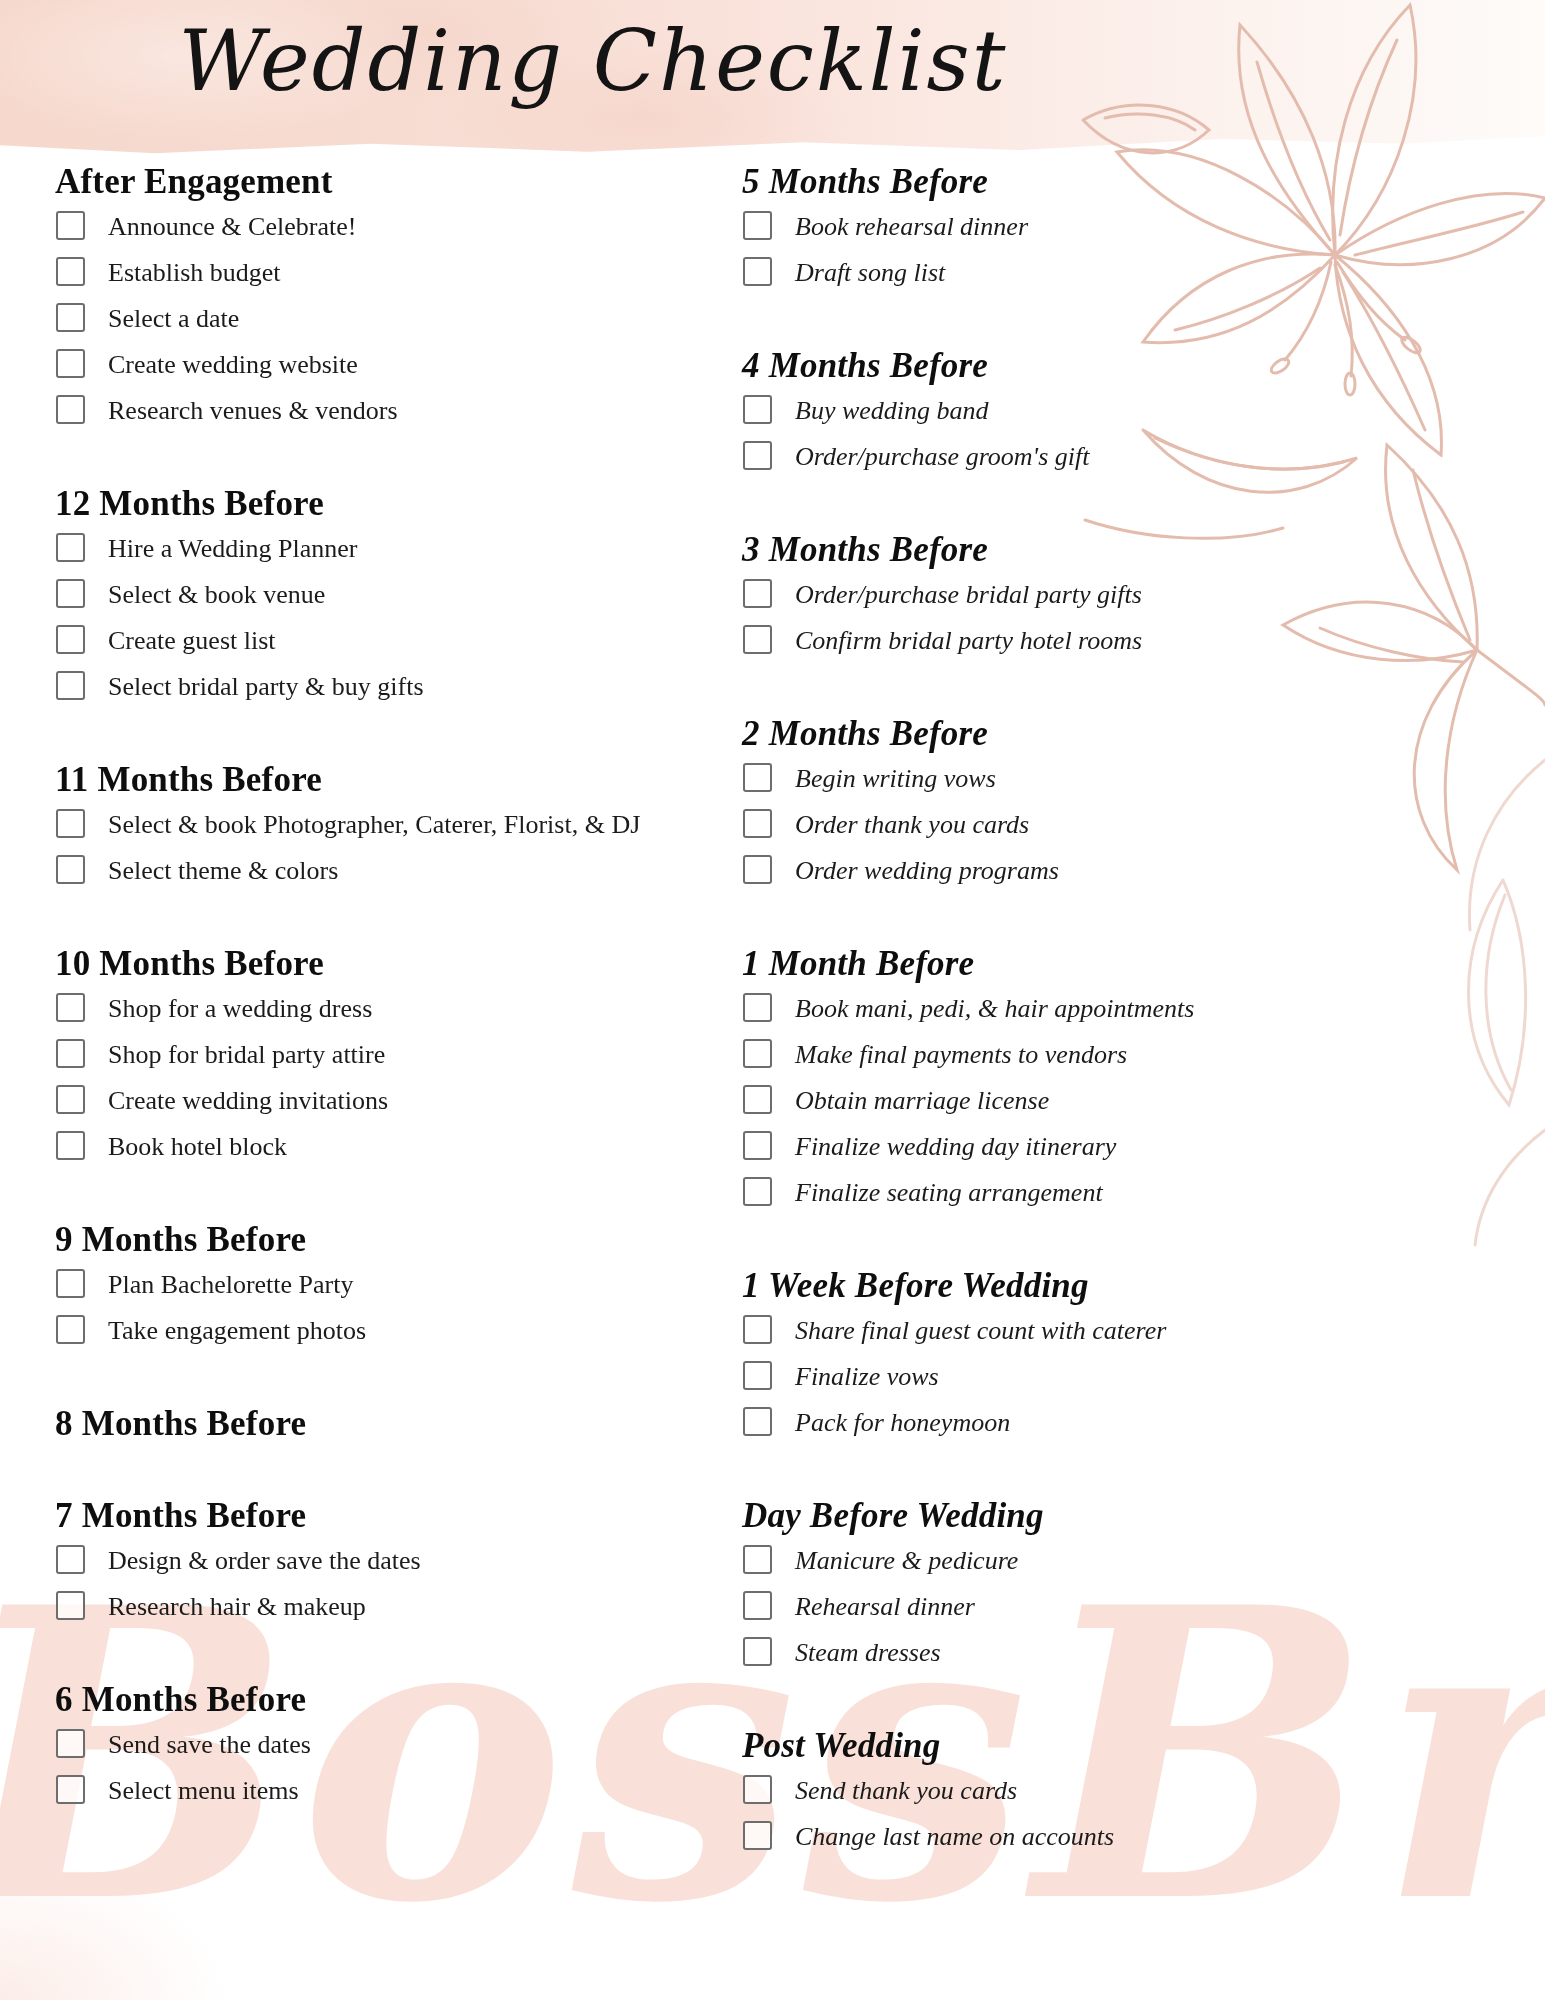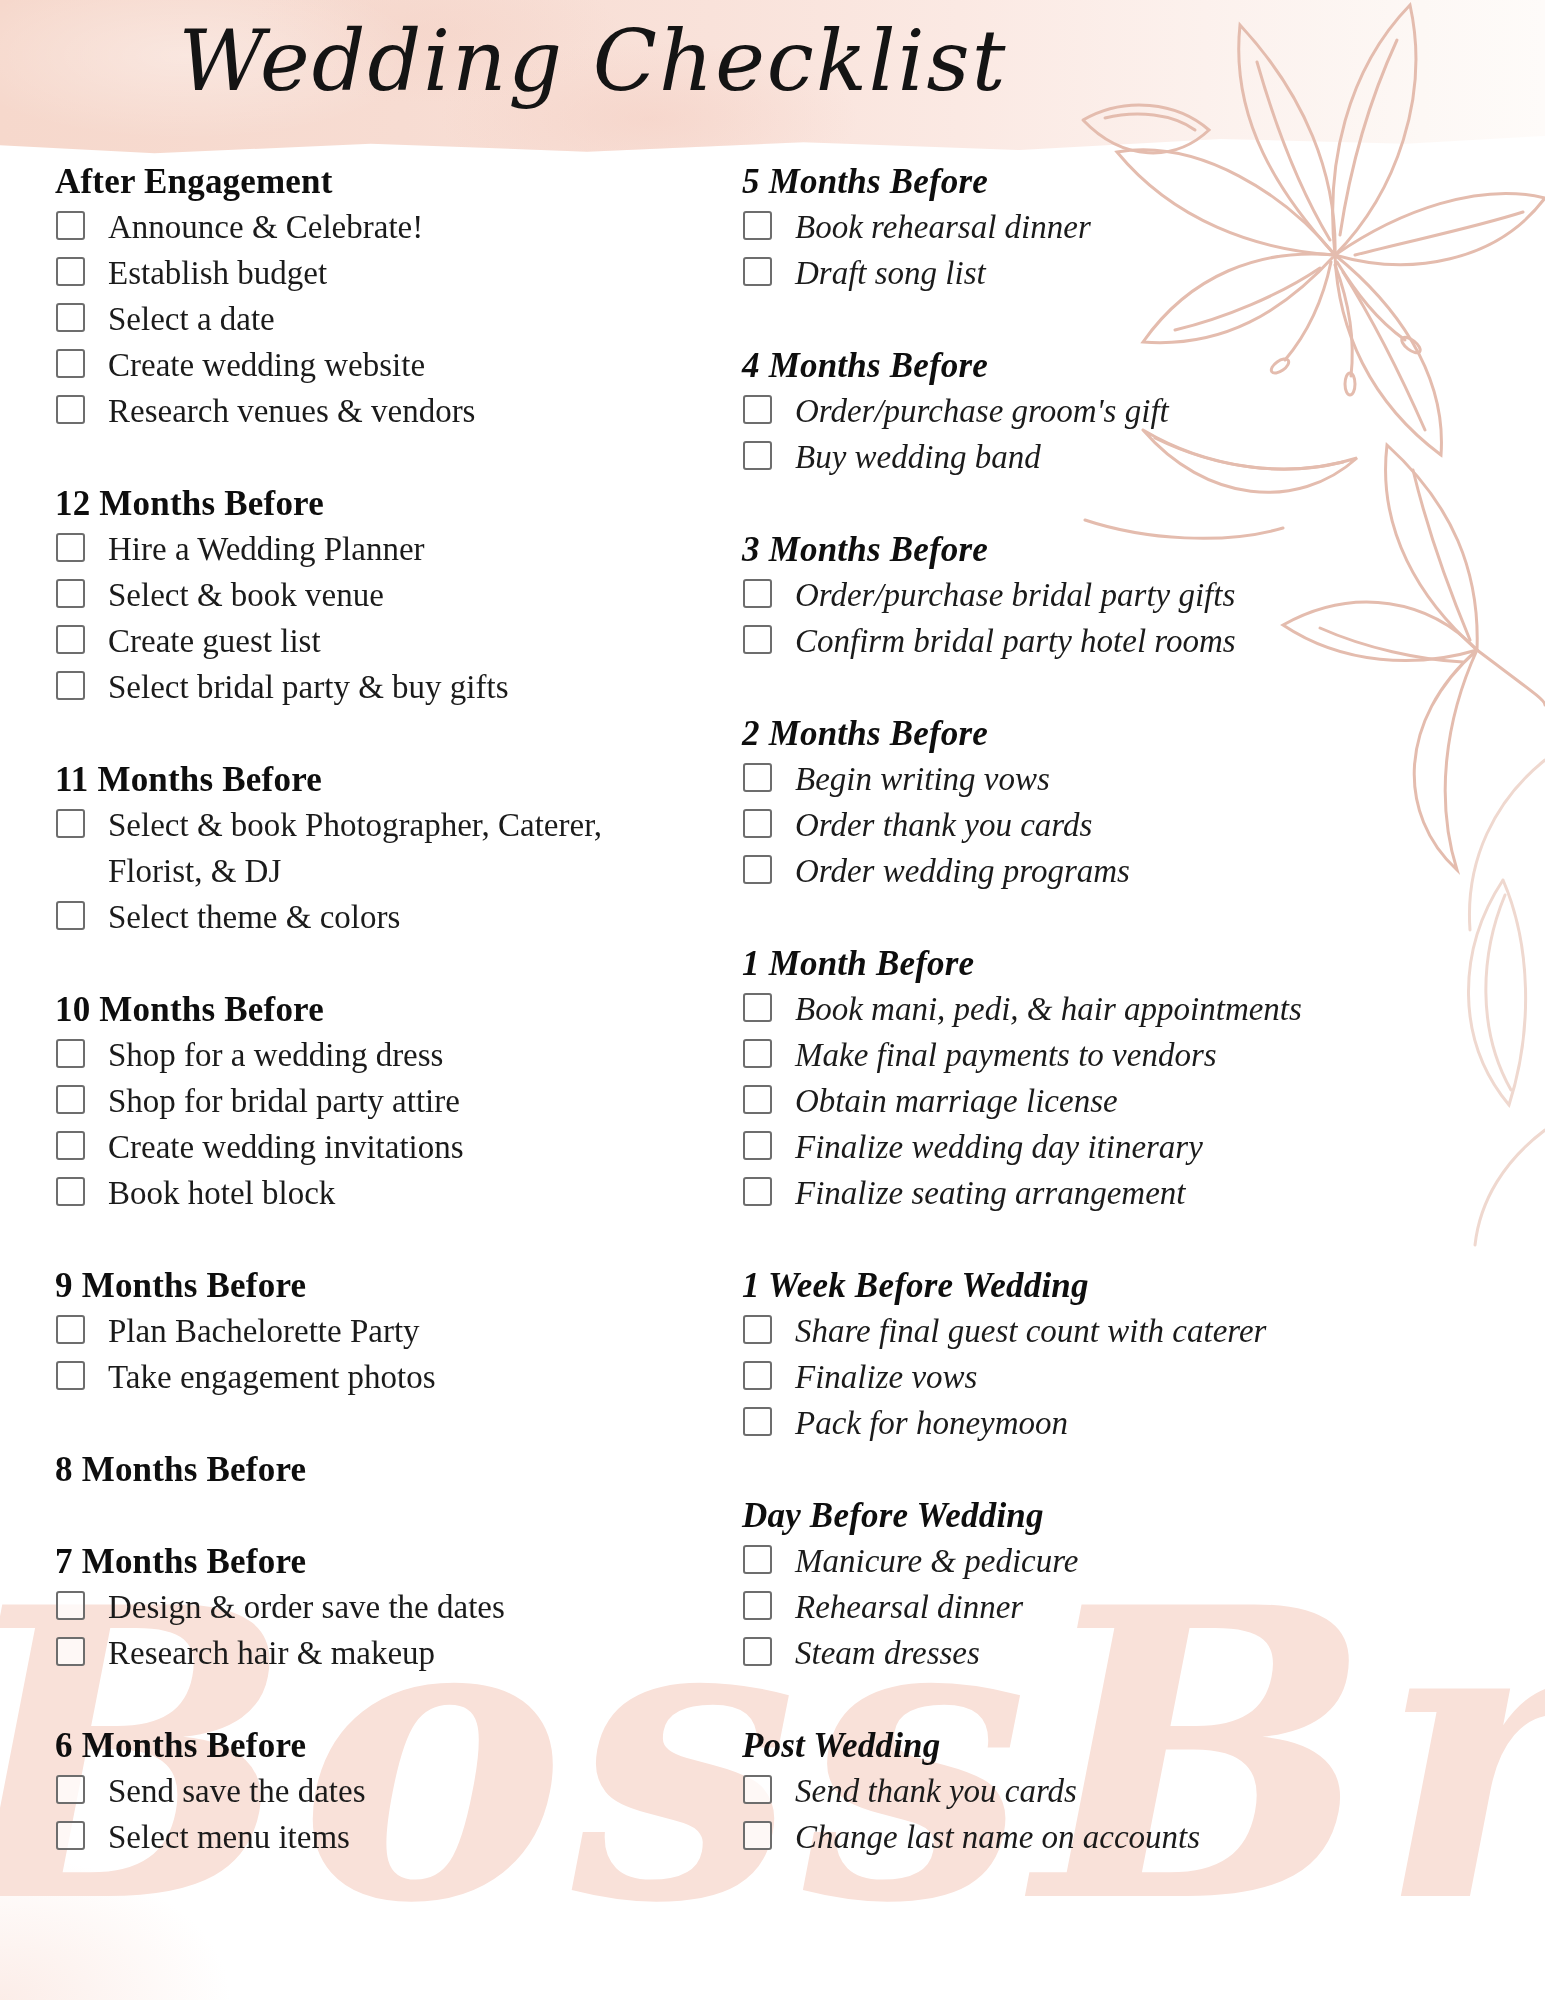--- a/index.html
+++ b/index.html
@@ -51,21 +51,21 @@
     margin:0;font-size:35px;line-height:44px;font-weight:bold;color:#0e0e0e;
     letter-spacing:.2px;
   }
   .item{display:flex;align-items:flex-start;}
   .cb{
     flex:none;width:29px;height:29px;margin:7px 23px 0 1px;
     border:2px solid #6d6d6d;border-radius:3px;
     background:rgba(255,255,255,.75);
     box-sizing:border-box;cursor:pointer;
   }
-  .lbl{font-size:33px;line-height:46px;color:#1b1b1b;}
+  .lbl{font-size:26px;line-height:46px;color:#1b1b1b;}
 </style>
 </head>
 <body>
 
 <div class="band"></div>
 <div class="corner-wash"></div>
 
 <svg class="floral" width="520" height="1250" viewBox="0 0 520 1250" aria-hidden="true">
   <g stroke="#e4bcae" stroke-width="3" fill="none" stroke-linecap="round">
 
@@ -275,27 +275,27 @@
     <span class="lbl">Draft song list</span>
   </div>
 </div>
   </section>
 
   <section class="section">
     <h2 class="sec-title">4 Months Before</h2>
     <div class="items">
   <div class="item">
     <span class="cb" role="checkbox" aria-checked="false"></span>
+    <span class="lbl">Buy wedding band</span>
+  </div>
+
+  <div class="item">
+    <span class="cb" role="checkbox" aria-checked="false"></span>
     <span class="lbl">Order/purchase groom's gift</span>
   </div>
-
-  <div class="item">
-    <span class="cb" role="checkbox" aria-checked="false"></span>
-    <span class="lbl">Buy wedding band</span>
-  </div>
 </div>
   </section>
 
   <section class="section">
     <h2 class="sec-title">3 Months Before</h2>
     <div class="items">
   <div class="item">
     <span class="cb" role="checkbox" aria-checked="false"></span>
     <span class="lbl">Order/purchase bridal party gifts</span>
   </div>

